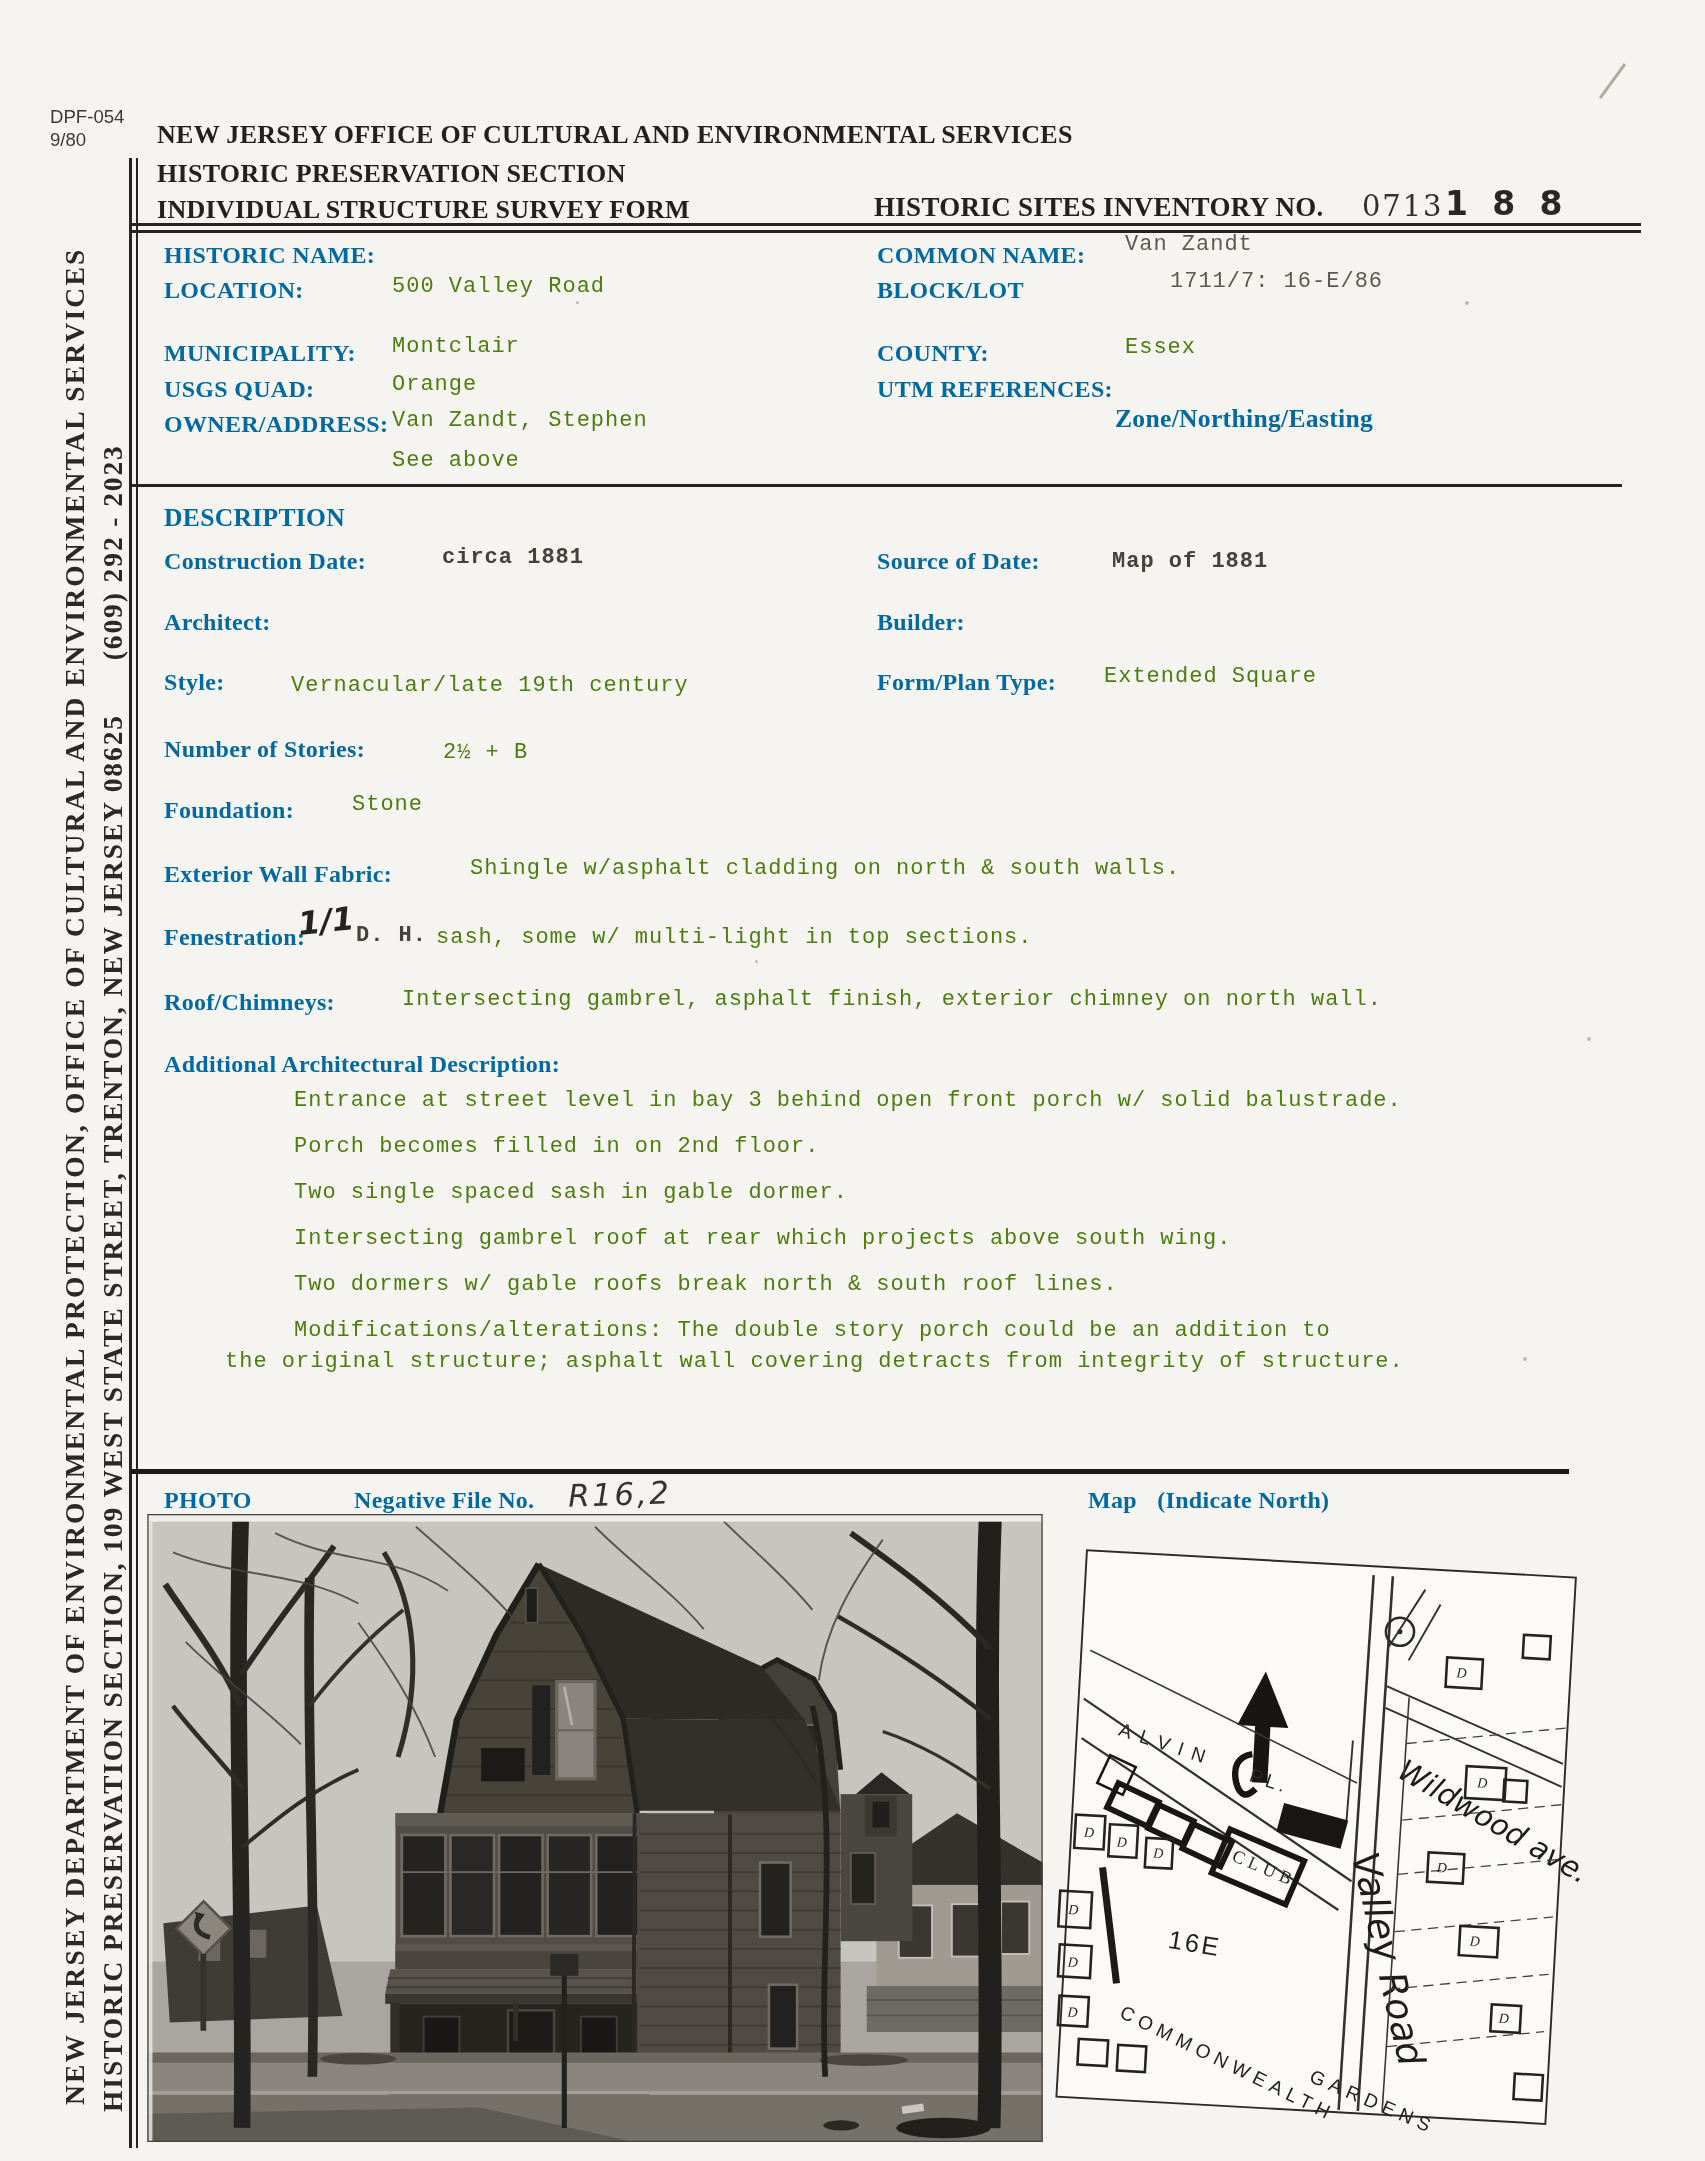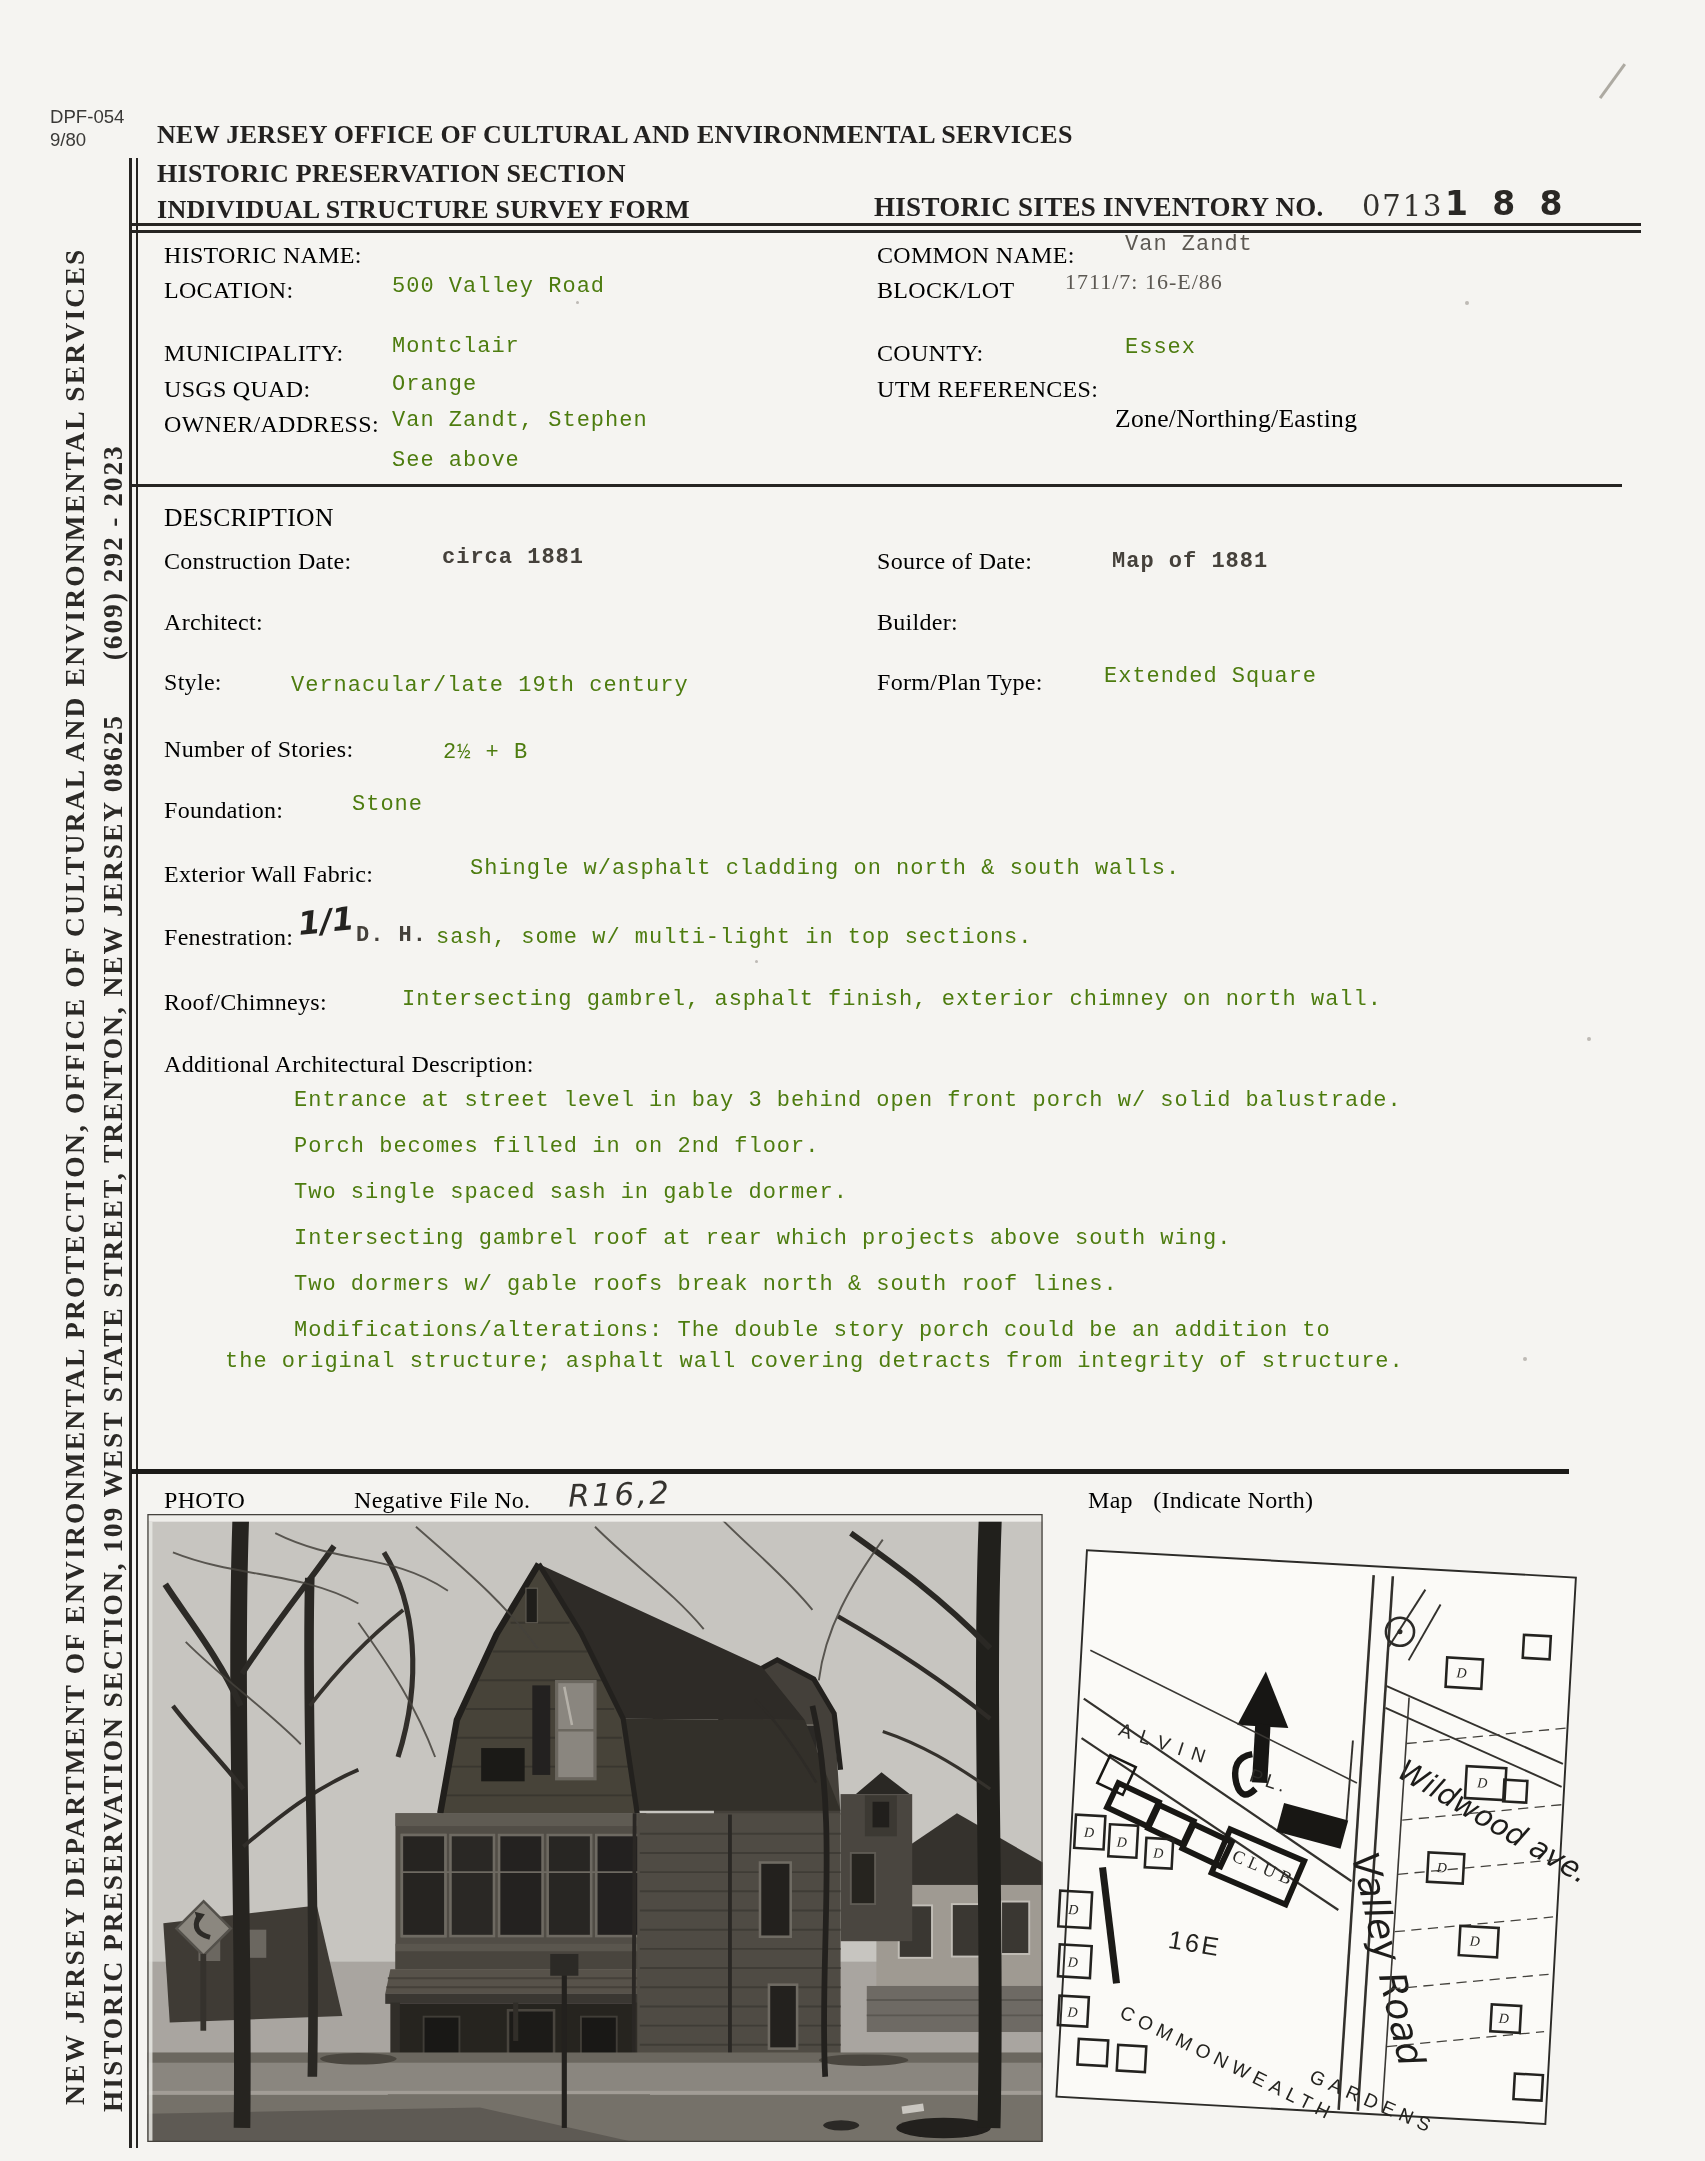--- a/index.html
+++ b/index.html
@@ -3,21 +3,21 @@
 <meta charset="utf-8">
 <style>
   html,body{margin:0;padding:0;}
   body{
     width:1705px;height:2161px;position:relative;overflow:hidden;
     background:#f5f4f1;
     font-family:"Liberation Serif", serif;
     color:#1f1d1a;
   }
   .abs{position:absolute;}
-  .lbl{font-family:"Liberation Serif",serif;font-weight:normal;font-size:24px;color:#000000;white-space:nowrap;letter-spacing:0.3px;}
+  .lbl{font-family:"Liberation Serif",serif;font-weight:bold;font-size:24px;color:#0369a1;white-space:nowrap;letter-spacing:0.3px;}
   .hdr{font-family:"Liberation Serif",serif;font-weight:bold;font-size:26px;color:#232120;white-space:nowrap;letter-spacing:0.3px;}
   .typed{font-family:"Liberation Mono","DejaVu Sans Mono",monospace;font-size:22px;color:#4d7c0f;white-space:nowrap;letter-spacing:1px;}
   .typed-dark{font-family:"Liberation Mono","DejaVu Sans Mono",monospace;font-size:22px;color:#45413b;white-space:nowrap;letter-spacing:1px;font-weight:bold;}
   .typed-mid{font-family:"Liberation Mono","DejaVu Sans Mono",monospace;font-size:22px;color:#5c5852;white-space:nowrap;letter-spacing:1px;}
   .hand{font-family:"DejaVu Sans",sans-serif;font-style:italic;color:#242320;white-space:nowrap;}
   .small-sans{font-family:"Liberation Sans",sans-serif;font-size:18.6px;color:#3a3937;white-space:nowrap;}
   .rule{position:absolute;background:#262422;}
   .side-text{position:absolute;white-space:nowrap;transform:rotate(-90deg);transform-origin:0 0;
     font-family:"Liberation Serif",serif;font-size:27.5px;color:#2b2926;letter-spacing:2.2px;font-weight:bold;}
   .speck{position:absolute;background:#8f8b84;border-radius:50%;opacity:.55;}
@@ -52,21 +52,21 @@
   <span style="margin-left:45px;">(609) 292 - 2023</span>
 </div>
 
 <div class="abs lbl" style="left:164px;top:242px;">HISTORIC NAME:</div>
 <div class="abs lbl" style="left:164px;top:277px;">LOCATION:</div>
 <div class="abs typed" style="left:392px;top:274px;">500 Valley Road</div>
 
 <div class="abs lbl" style="left:877px;top:242px;">COMMON NAME:</div>
 <div class="abs typed-mid" style="left:1125px;top:232px;">Van Zandt</div>
 <div class="abs lbl" style="left:877px;top:277px;">BLOCK/LOT</div>
-<div class="abs typed-mid" style="left:1065px;top:269px;font-family:Liberation Serif, serif;">1711/7:  16-E/86</div>
+<div class="abs typed-mid" style="left:1170px;top:269px;">1711/7:  16-E/86</div>
 
 <div class="abs lbl" style="left:164px;top:340px;">MUNICIPALITY:</div>
 <div class="abs typed" style="left:392px;top:334px;">Montclair</div>
 <div class="abs lbl" style="left:877px;top:340px;">COUNTY:</div>
 <div class="abs typed" style="left:1125px;top:335px;">Essex</div>
 
 <div class="abs lbl" style="left:164px;top:376px;">USGS QUAD:</div>
 <div class="abs typed" style="left:392px;top:372px;">Orange</div>
 <div class="abs lbl" style="left:877px;top:376px;">UTM REFERENCES:</div>
 

